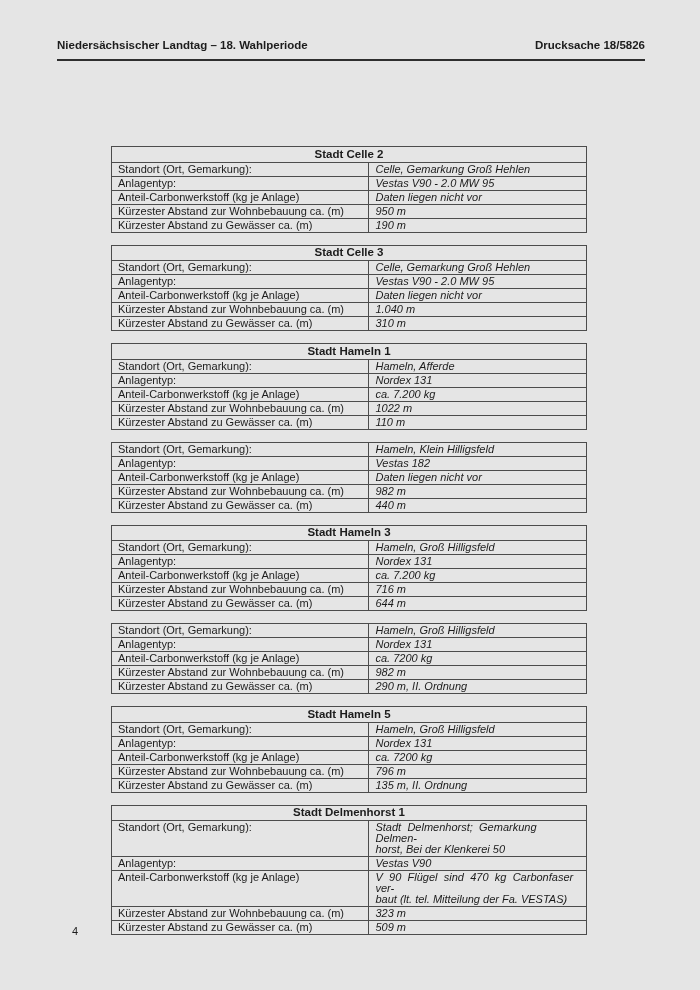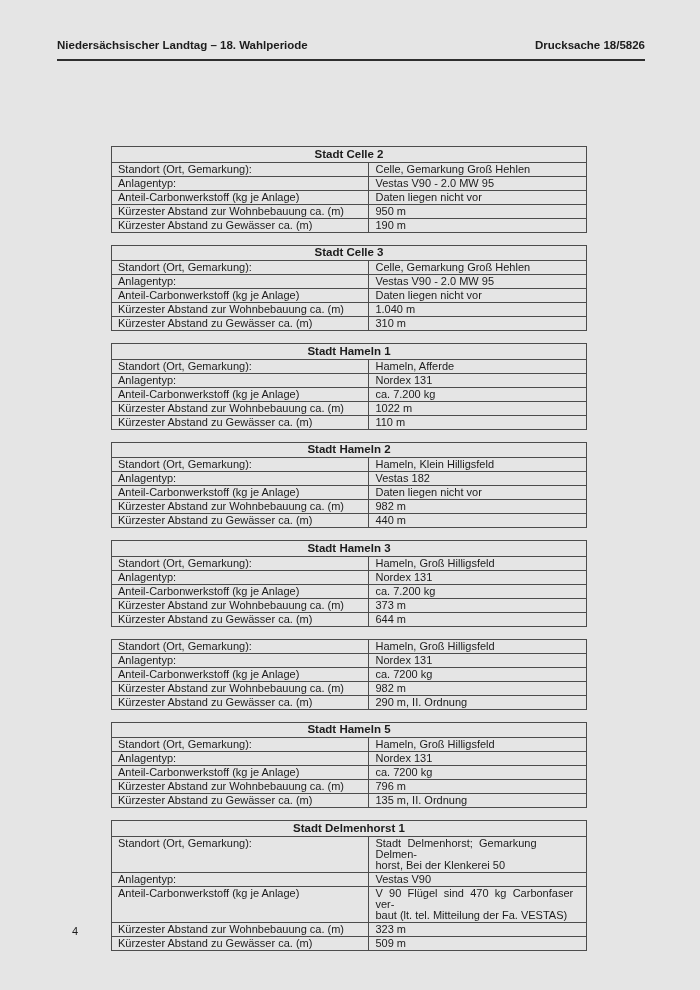--- a/index.html
+++ b/index.html
@@ -62,20 +62,21 @@
   }
   table.info-table th {
     font-size: 11.5px;
     font-weight: bold;
     text-align: center;
     padding-top: 1.5px;
     padding-bottom: 2px;
   }
   td.value {
     white-space: pre-line;
+    font-style: italic;
   }
   td.value.justified::first-line {
     word-spacing: 3.2px;
   }
   
   .page-number {
     position: absolute;
     left: 72px;
     top: 925px;
     font-size: 11px;
@@ -186,23 +187,20 @@
           </tr>
         </tbody>
       </table>
       <table class="info-table">
         <colgroup>
           <col style="width: 54.2%;">
           <col style="width: 45.8%;">
         </colgroup>
         <tbody>
           <tr>
-            <th colspan="2">Stadt Hameln 2</th>
-          </tr>
-          <tr>
             <td class="label">Standort (Ort, Gemarkung):</td>
             <td class="value">Hameln, Klein Hilligsfeld</td>
           </tr>
           <tr>
             <td class="label">Anlagentyp:</td>
             <td class="value">Vestas 182</td>
           </tr>
           <tr>
             <td class="label">Anteil-Carbonwerkstoff (kg je Anlage)</td>
             <td class="value">Daten liegen nicht vor</td>
@@ -233,21 +231,21 @@
           <tr>
             <td class="label">Anlagentyp:</td>
             <td class="value">Nordex 131</td>
           </tr>
           <tr>
             <td class="label">Anteil-Carbonwerkstoff (kg je Anlage)</td>
             <td class="value">ca. 7.200 kg</td>
           </tr>
           <tr>
             <td class="label">Kürzester Abstand zur Wohnbebauung ca. (m)</td>
-            <td class="value">373 m</td>
+            <td class="value">716 m</td>
           </tr>
           <tr>
             <td class="label">Kürzester Abstand zu Gewässer ca. (m)</td>
             <td class="value">644 m</td>
           </tr>
         </tbody>
       </table>
       <table class="info-table">
         <colgroup>
           <col style="width: 54.2%;">

